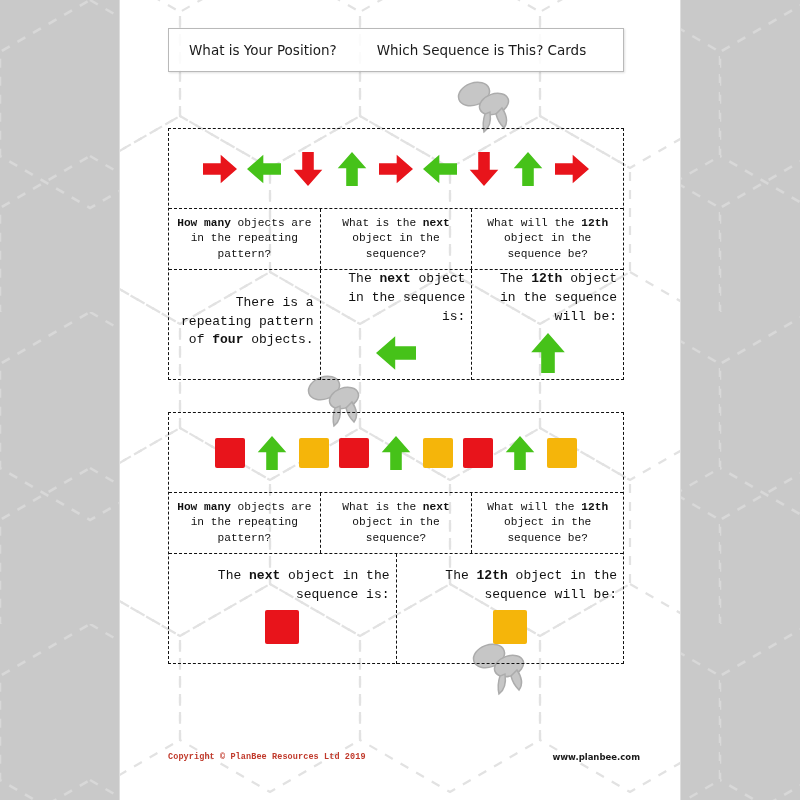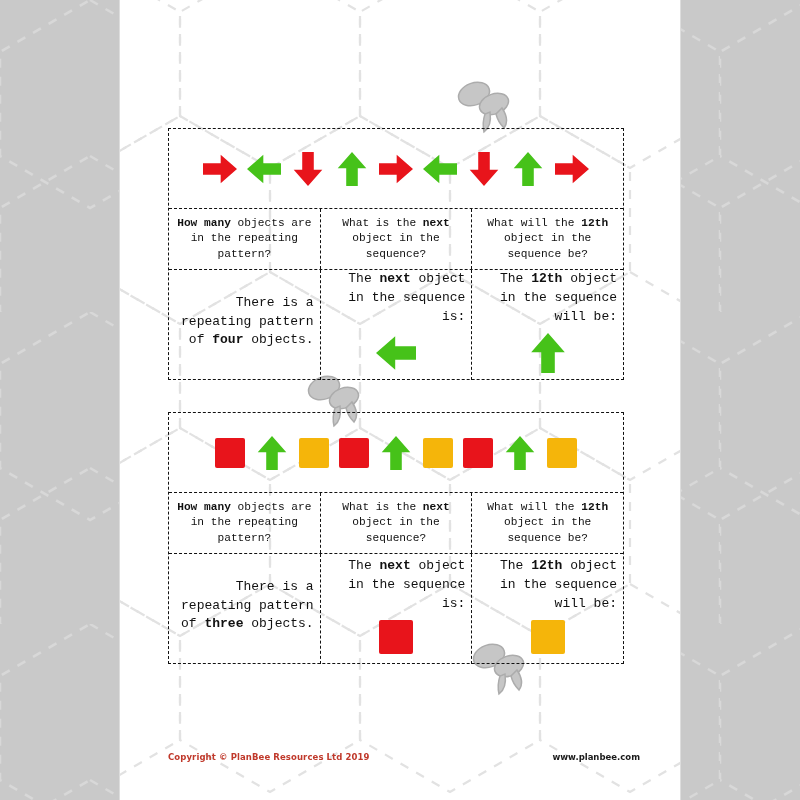--- a/index.html
+++ b/index.html
@@ -148,21 +148,21 @@
     position: absolute;
     left: 48px;
     right: 40px;
     bottom: 38px;
     display: flex;
     justify-content: space-between;
     align-items: flex-end;
     font-size: 8.5px;
     color: #3b3b3b;
   }
-  .copyright { color: #c0392b; font-weight: bold; letter-spacing: 0.1px; }
+  .copyright { color: #c0392b; font-weight: bold; letter-spacing: 0.1px; font-family: Liberation Mono, monospace; }
   .weblink { color: #1a1a1a; font-weight: bold; }
 </style>
 </head>
 <body>
 
 <div id="page">
 
   <svg class="hexbg" width="800" height="800" viewBox="0 0 800 800">
     <defs>
       <pattern id="hexpat" width="180" height="312" patternUnits="userSpaceOnUse">
@@ -194,20 +194,24 @@
           <polygon points="60,428 150,480 150,584 60,636 -30,584 -30,480"></polygon>
           <polygon points="240,428 330,480 330,584 240,636 150,584 150,480"></polygon>
           <polygon points="420,428 510,480 510,584 420,636 330,584 330,480"></polygon>
           <polygon points="-30,584 60,636 60,740 -30,792 -120,740 -120,636"></polygon>
           <polygon points="150,584 240,636 240,740 150,792 60,740 60,636"></polygon>
           <polygon points="330,584 420,636 420,740 330,792 240,740 240,636"></polygon>
           <polygon points="510,584 600,636 600,740 510,792 420,740 420,636"></polygon>
         </g>
       </svg>
 
+      <div class="title-bar">
+        <div class="title-left">What is Your Position?</div>
+        <div class="title-right">Which Sequence is This? Cards</div>
+      </div>
 
       <svg class="bee" style="left:330px; top:78px;" width="70" height="56" viewBox="0 0 70 56">
         <g fill="#bdbdbd" stroke="#9e9e9e" stroke-width="1.5">
           <ellipse cx="24" cy="16" rx="16" ry="11" transform="rotate(-20 24 16)"></ellipse>
           <ellipse cx="44" cy="26" rx="15" ry="10" transform="rotate(-20 44 26)"></ellipse>
           <path d="M52 30 q8 12 2 20 q-6 -6 -8 -14 z"></path>
           <path d="M40 34 q2 14 -6 20 q-2 -9 1 -18 z"></path>
         </g>
       </svg>
       <svg class="bee" style="left:180px; top:372px;" width="70" height="56" viewBox="0 0 70 56">
@@ -363,23 +367,20 @@
           </div>
           <div class="cell">
             <div><span>What is the </span><b>next</b><span> object in the sequence?</span></div>
           </div>
           <div class="cell">
             <div><span>What will the </span><b>12th</b><span> object in the sequence be?</span></div>
           </div>
         </div>
         <div class="a-row">
           <div class="cell">
-            <div class="a-text"><span>There is a repeating pattern of </span><b>three</b><span> objects.</span></div>
-          </div>
-          <div class="cell">
             <div class="a-text"><span>The </span><b>next</b><span> object in the sequence is:</span></div>
             <div id="ans-2-1"><span class="shape square square-big" style="background: rgb(232, 20, 27);"></span></div>
           </div>
           <div class="cell">
             <div class="a-text"><span>The </span><b>12th</b><span> object in the sequence will be:</span></div>
             <div id="ans-2-2"><span class="shape square square-big" style="background: rgb(245, 181, 10);"></span></div>
           </div>
         </div>
       </div>
 

